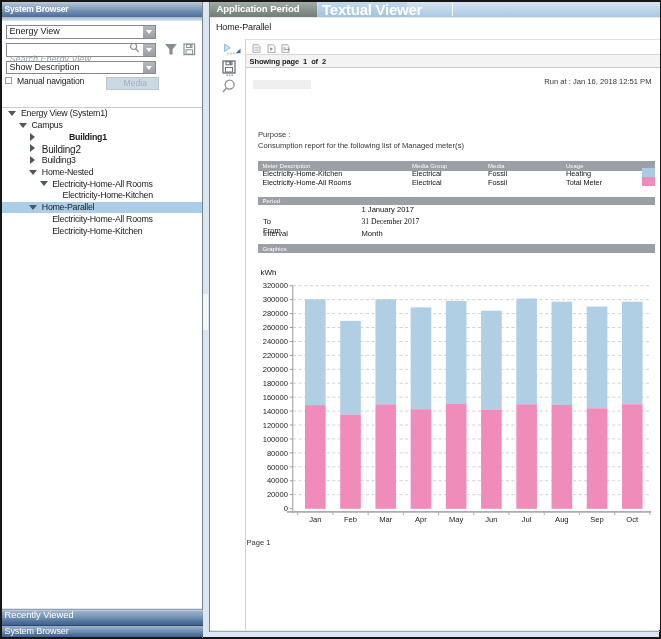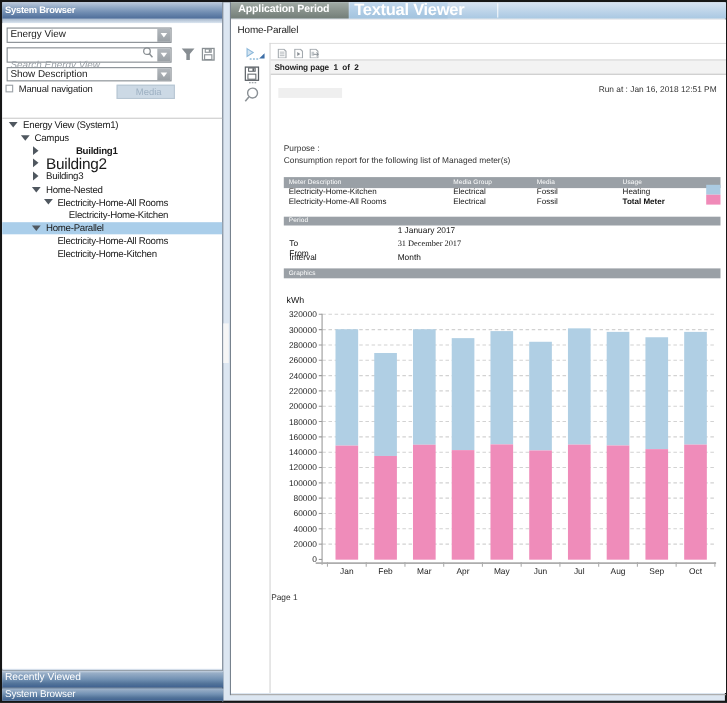--- a/index.html
+++ b/index.html
@@ -41,21 +41,21 @@
 <div style="position:absolute;left:105.5px;top:76.5px;width:53.5px;height:13.5px;background:#ccd9e5;border:1px solid #b7c6d3;"></div>
 <div style="position:absolute;left:123.5px;top:77.77px;font-size:8.6px;line-height:11.18px;color:#9db0c2;font-weight:normal;font-style:normal;white-space:nowrap;">Media</div>
 <div style="position:absolute;left:1.5px;top:106.5px;width:200px;height:1px;background:#cbcbcb;"></div>
 <div style="position:absolute;left:8.0px;top:111.06px;width:0;height:0;border-left:4.2px solid transparent;border-right:4.2px solid transparent;border-top:5.4px solid #4f575f;"></div>
 <div style="position:absolute;left:21.0px;top:108.37px;font-size:8.8px;line-height:11.44px;color:#1a1a1a;font-weight:normal;font-style:normal;white-space:nowrap;letter-spacing:-0.25px;">Energy View (System1)</div>
 <div style="position:absolute;left:18.5px;top:122.78px;width:0;height:0;border-left:4.2px solid transparent;border-right:4.2px solid transparent;border-top:5.4px solid #4f575f;"></div>
 <div style="position:absolute;left:31.4px;top:120.09px;font-size:8.8px;line-height:11.44px;color:#1a1a1a;font-weight:normal;font-style:normal;white-space:nowrap;letter-spacing:-0.25px;">Campus</div>
 <div style="position:absolute;left:29.8px;top:132.50000000000003px;width:0;height:0;border-top:4.2px solid transparent;border-bottom:4.2px solid transparent;border-left:5.4px solid #4f575f;"></div>
 <div style="position:absolute;left:34px;top:131.81px;font-size:8.8px;line-height:11.44px;color:#1a1a1a;font-weight:bold;font-style:normal;white-space:nowrap;letter-spacing:-0.25px;margin-left:35px;">Building1</div>
 <div style="position:absolute;left:29.8px;top:144.22000000000003px;width:0;height:0;border-top:4.2px solid transparent;border-bottom:4.2px solid transparent;border-left:5.4px solid #4f575f;"></div>
-<div style="position:absolute;left:41.8px;top:143.53px;font-size:14px;line-height:11.44px;color:#1a1a1a;font-weight:normal;font-style:normal;white-space:nowrap;letter-spacing:-0.25px;">Building2</div>
+<div style="position:absolute;left:41.8px;top:143.53px;font-size:10px;line-height:11.44px;color:#1a1a1a;font-weight:normal;font-style:normal;white-space:nowrap;letter-spacing:-0.25px;">Building2</div>
 <div style="position:absolute;left:29.8px;top:155.94000000000003px;width:0;height:0;border-top:4.2px solid transparent;border-bottom:4.2px solid transparent;border-left:5.4px solid #4f575f;"></div>
 <div style="position:absolute;left:41.8px;top:155.25px;font-size:8.8px;line-height:11.44px;color:#1a1a1a;font-weight:normal;font-style:normal;white-space:nowrap;letter-spacing:-0.25px;">Building3</div>
 <div style="position:absolute;left:29.0px;top:169.66000000000003px;width:0;height:0;border-left:4.2px solid transparent;border-right:4.2px solid transparent;border-top:5.4px solid #4f575f;"></div>
 <div style="position:absolute;left:41.8px;top:166.97px;font-size:8.8px;line-height:11.44px;color:#1a1a1a;font-weight:normal;font-style:normal;white-space:nowrap;letter-spacing:-0.25px;">Home-Nested</div>
 <div style="position:absolute;left:39.5px;top:181.38000000000002px;width:0;height:0;border-left:4.2px solid transparent;border-right:4.2px solid transparent;border-top:5.4px solid #4f575f;"></div>
 <div style="position:absolute;left:52.2px;top:178.69px;font-size:8.8px;line-height:11.44px;color:#1a1a1a;font-weight:normal;font-style:normal;white-space:nowrap;letter-spacing:-0.25px;">Electricity-Home-All Rooms</div>
 <div style="position:absolute;left:62.6px;top:190.41px;font-size:8.8px;line-height:11.44px;color:#1a1a1a;font-weight:normal;font-style:normal;white-space:nowrap;letter-spacing:-0.25px;">Electricity-Home-Kitchen</div>
 <div style="position:absolute;left:1.5px;top:201.56px;width:200px;height:11.72px;background:#aaceea;"></div>
 <div style="position:absolute;left:29.0px;top:204.82000000000002px;width:0;height:0;border-left:4.2px solid transparent;border-right:4.2px solid transparent;border-top:5.4px solid #4f575f;"></div>
 <div style="position:absolute;left:41.8px;top:202.13px;font-size:8.8px;line-height:11.44px;color:#1a1a1a;font-weight:normal;font-style:normal;white-space:nowrap;letter-spacing:-0.25px;">Home-Parallel</div>
@@ -126,21 +126,21 @@
 <div style="position:absolute;left:412px;top:162.92px;font-size:5.9px;line-height:7.67px;color:#fff;font-weight:normal;font-style:normal;white-space:nowrap;letter-spacing:0.1px;">Media Group</div>
 <div style="position:absolute;left:488px;top:162.92px;font-size:5.9px;line-height:7.67px;color:#fff;font-weight:normal;font-style:normal;white-space:nowrap;letter-spacing:0.1px;">Media</div>
 <div style="position:absolute;left:566px;top:162.92px;font-size:5.9px;line-height:7.67px;color:#fff;font-weight:normal;font-style:normal;white-space:nowrap;letter-spacing:0.1px;">Usage</div>
 <div style="position:absolute;left:262.5px;top:169.44px;font-size:7.3px;line-height:9.49px;color:#111;font-weight:normal;font-style:normal;white-space:nowrap;">Electricity-Home-Kitchen</div>
 <div style="position:absolute;left:412px;top:169.44px;font-size:7.3px;line-height:9.49px;color:#111;font-weight:normal;font-style:normal;white-space:nowrap;">Electrical</div>
 <div style="position:absolute;left:488px;top:169.44px;font-size:7.3px;line-height:9.49px;color:#111;font-weight:normal;font-style:normal;white-space:nowrap;">Fossil</div>
 <div style="position:absolute;left:566px;top:169.44px;font-size:7.3px;line-height:9.49px;color:#111;font-weight:normal;font-style:normal;white-space:nowrap;">Heating</div>
 <div style="position:absolute;left:262.5px;top:178.04px;font-size:7.3px;line-height:9.49px;color:#111;font-weight:normal;font-style:normal;white-space:nowrap;">Electricity-Home-All Rooms</div>
 <div style="position:absolute;left:412px;top:178.04px;font-size:7.3px;line-height:9.49px;color:#111;font-weight:normal;font-style:normal;white-space:nowrap;">Electrical</div>
 <div style="position:absolute;left:488px;top:178.04px;font-size:7.3px;line-height:9.49px;color:#111;font-weight:normal;font-style:normal;white-space:nowrap;">Fossil</div>
-<div style="position:absolute;left:566px;top:178.04px;font-size:7.3px;line-height:9.49px;color:#111;font-weight:bold;font-style:normal;white-space:nowrap;">Total Meter</div>
+<div style="position:absolute;left:566px;top:178.04px;font-size:7.3px;line-height:9.49px;color:#111;font-weight:normal;font-style:normal;white-space:nowrap;">Total Meter</div>
 <div style="position:absolute;left:642px;top:168.4px;width:13.3px;height:8.6px;background:#abcbe2;"></div>
 <div style="position:absolute;left:642px;top:177px;width:13.3px;height:9px;background:#f08ab8;"></div>
 <div style="position:absolute;left:258px;top:196.8px;width:397px;height:8.6px;background:#9aa0a6;"></div>
 <div style="position:absolute;left:262.5px;top:198.12px;font-size:5.9px;line-height:7.67px;color:#fff;font-weight:normal;font-style:normal;white-space:nowrap;letter-spacing:0.1px;">Period</div>
 <div style="position:absolute;left:263px;top:205.15px;font-size:7.6px;line-height:9.88px;color:#111;font-weight:normal;font-style:normal;white-space:nowrap;margin-top:21px;">From</div>
 <div style="position:absolute;left:361.5px;top:205.15px;font-size:7.6px;line-height:9.88px;color:#111;font-weight:normal;font-style:normal;white-space:nowrap;">1 January 2017</div>
 <div style="position:absolute;left:263px;top:216.75px;font-size:7.6px;line-height:9.88px;color:#111;font-weight:normal;font-style:normal;white-space:nowrap;">To</div>
 <div style="position:absolute;left:361.5px;top:216.75px;font-size:7.6px;line-height:9.88px;color:#111;font-weight:normal;font-style:normal;white-space:nowrap;font-family:Liberation Serif, serif;">31 December 2017</div>
 <div style="position:absolute;left:263px;top:228.55px;font-size:7.6px;line-height:9.88px;color:#111;font-weight:normal;font-style:normal;white-space:nowrap;">Interval</div>
 <div style="position:absolute;left:361.5px;top:228.55px;font-size:7.6px;line-height:9.88px;color:#111;font-weight:normal;font-style:normal;white-space:nowrap;">Month</div>

